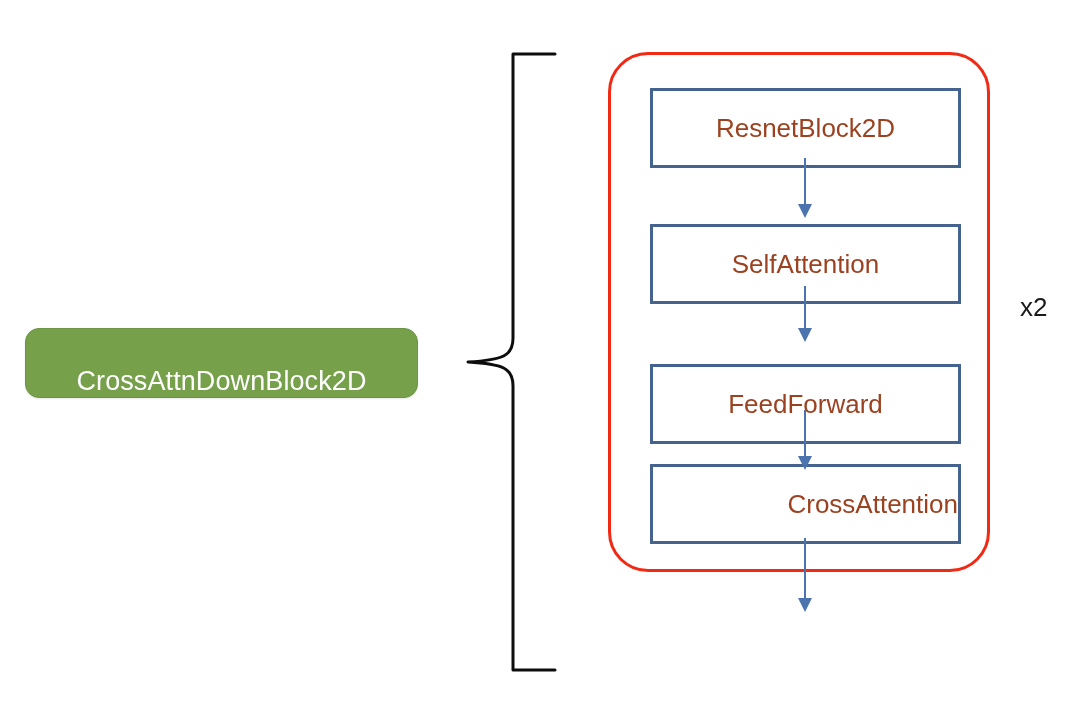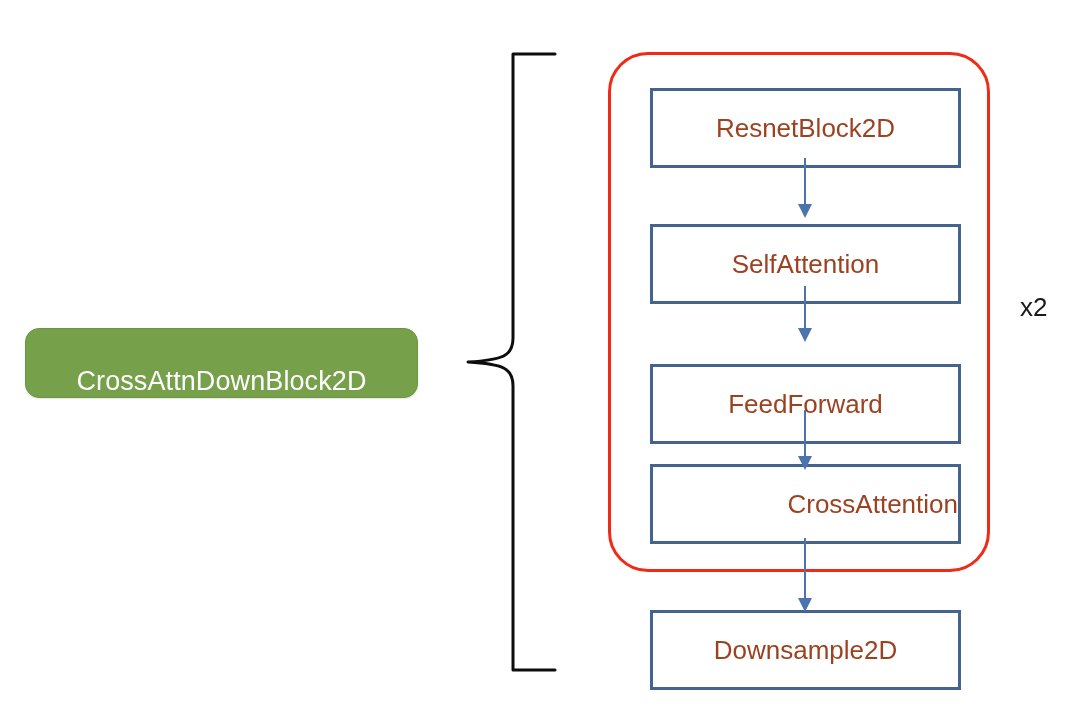--- a/index.html
+++ b/index.html
@@ -144,23 +144,20 @@
   </div>
   <div class="flow-box" id="box-1">
     <span class="box-label">SelfAttention</span>
   </div>
   <div class="flow-box" id="box-2">
     <span class="box-label">FeedForward</span>
   </div>
   <div class="flow-box" id="box-3">
     <span class="box-label">CrossAttention</span>
   </div>
-  <div class="flow-box" id="box-4">
-    <span class="box-label">Downsample2D</span>
-  </div>
 
   <svg class="arrow-svg" id="arrow-0" viewBox="0 0 30 60" preserveAspectRatio="none">
     <line x1="15" y1="0" x2="15" y2="48" stroke="#4B73AE" stroke-width="2"></line>
     <polygon points="8,46 22,46 15,60" fill="#4B73AE"></polygon>
   </svg>
   <svg class="arrow-svg" id="arrow-1" viewBox="0 0 30 56" preserveAspectRatio="none">
     <line x1="15" y1="0" x2="15" y2="44" stroke="#4B73AE" stroke-width="2"></line>
     <polygon points="8,42 22,42 15,56" fill="#4B73AE"></polygon>
   </svg>
   <svg class="arrow-svg" id="arrow-2" viewBox="0 0 30 60" preserveAspectRatio="none">

